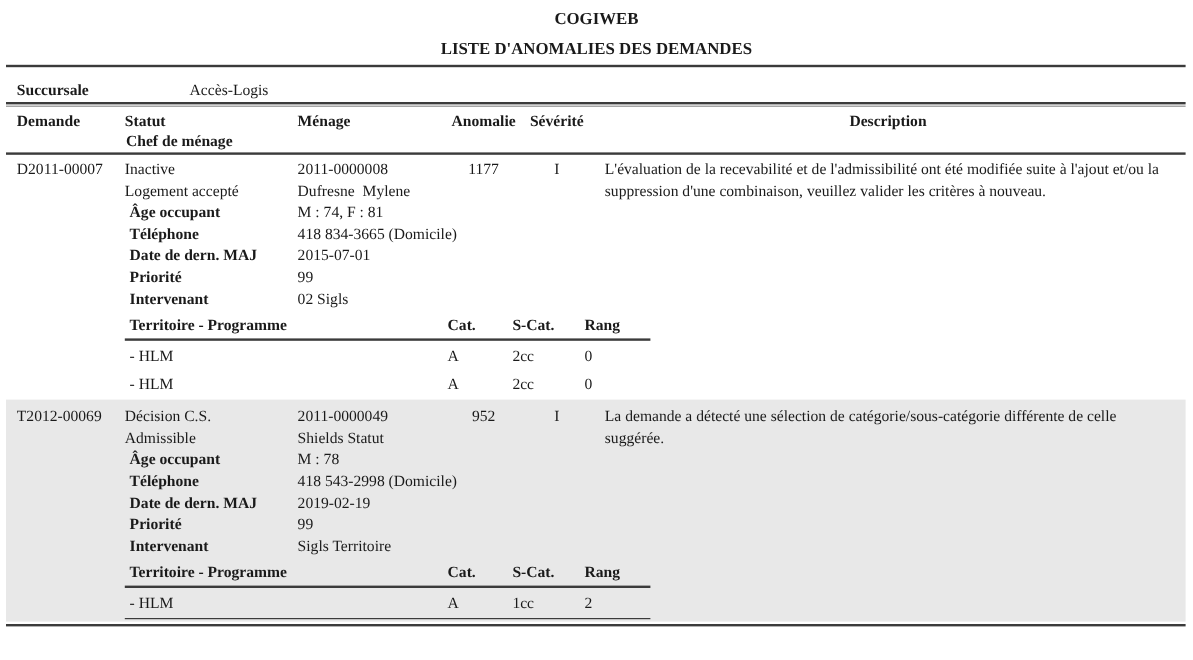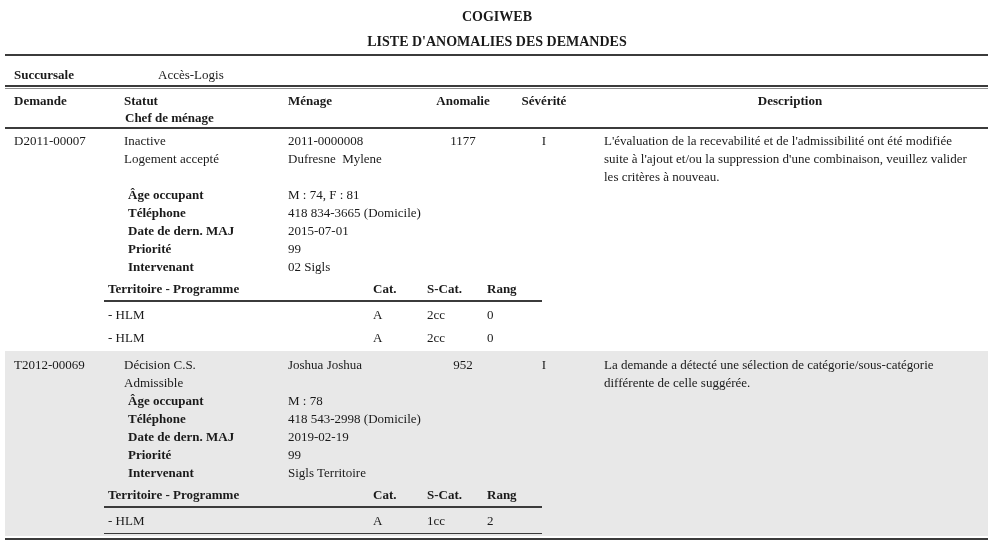--- a/index.html
+++ b/index.html
@@ -23,21 +23,20 @@
   .rule.bottom{ margin-top:2px; }
 
   .succ-row{ margin:10px 6px 0 14px; display:flex; line-height:17px; }
   .succ-row .lbl{ font-weight:bold; width:144px; }
 
   .grid-row{
     display:grid;
     grid-template-columns:90px 132px 134px 66px 56px 1fr;
     margin:0 6px 0 9px;
     line-height:18px;
-    gap:20px;
   }
   .head-block{ padding:3px 0 1px; }
   .head-block .grid-row{ margin-left:14px; font-weight:bold; line-height:17px; }
   .c-center{ text-align:center; }
   .pad12{ padding-left:12px; }
   .pad1{ padding-left:1px; }
 
   .record{ margin:0 6px 0 5px; padding:3px 0 3px; }
   .record.alt{ background:var(--highlight); padding-top:5px; padding-bottom:2px; }
   .record .grid-row{ margin:0 0 0 9px; }
@@ -155,21 +154,22 @@
   </div>
 
   <div class="record alt">
     <div class="grid-row main-row">
       <div>T2012-00069</div>
       <div>
         <div>Décision C.S.</div>
         <div>Admissible</div>
       </div>
       <div>
-        <div class="pad12 pre">Joshua Joshua</div>
+        <div class="pad12">2011-0000049</div>
+        <div class="pad12 pre">Shields Statut</div>
       </div>
       <div class="c-center">952</div>
       <div class="c-center">I</div>
       <div class="desc">La demande a détecté une sélection de catégorie/sous-catégorie différente de celle suggérée.</div>
     </div>
     <div class="grid-row attr-row">
       <div class="lbl">Âge occupant</div>
       <div class="val">M : 78</div>
     </div>
     <div class="grid-row attr-row">

